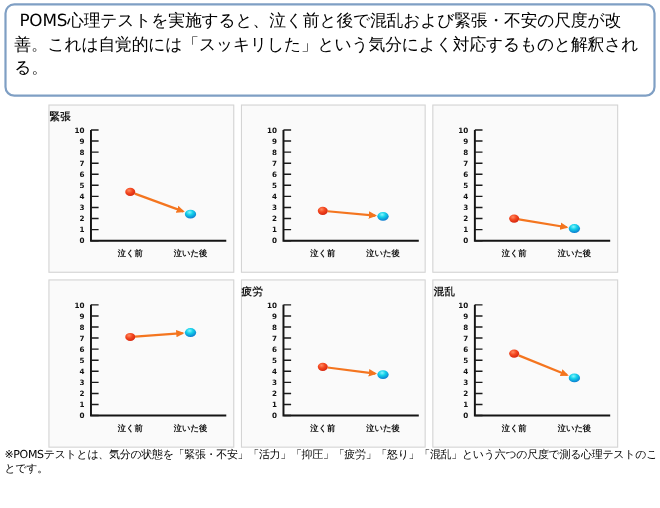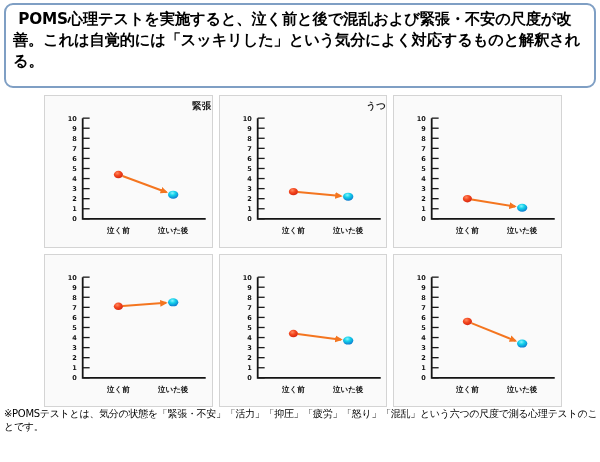--- a/index.html
+++ b/index.html
@@ -15,21 +15,20 @@
 
   
   #header-callout {
     position: absolute;
     left: 4px; top: 3px;
     width: 592px; height: 85px;
     border: 2px solid #7f9fc4;
     border-radius: 9px;
     background: #ffffff;
     padding: 4px 7px 0 7px;
-    font-weight: bold;
   }
   #header-text {
     font-size: 15.3px;
     line-height: 1.37;
     color: #000000;
     letter-spacing: -0.2px;
     white-space: pre-wrap;
     font-family: "DejaVu Sans", sans-serif;
   }
 
@@ -44,21 +43,21 @@
     gap: 6px 6px;
   }
   .chart-panel {
     border: 1px solid #d4d4d4;
     background: #fafafa;
     position: relative;
   }
   .chart-title {
     position: absolute;
     left: 0; right: 0; top: 4px;
-    text-align: right;
+    text-align: left;
     font-size: 9.5px;
     font-weight: bold;
     color: #1a1a1a;
     font-family: "DejaVu Sans", sans-serif;
     letter-spacing: 0.3px;
   }
   .plot {
     position: absolute;
     left: 0; top: 0; right: 0; bottom: 0; text-decoration: underline;
   }
@@ -145,21 +144,20 @@
           <text class="ytick-label" x="32" y="124.4" text-anchor="end">0</text>
           <text class="xtick-label" x="74" y="136" text-anchor="middle">泣く前</text>
           <text class="xtick-label" x="129.2" y="136" text-anchor="middle">泣いた後</text>
           <line class="conn-arrow" x1="78.13683874849424" y1="79.49885461901965" x2="122.43062750246395" y2="95.54732880524057" stroke="#f4751f" marker-end="url(#arw-0)"></line>
           <ellipse cx="74" cy="78" rx="4.6" ry="3.7" fill="url(#gr-red-0)"></ellipse>
           <ellipse cx="129.2" cy="98" rx="5.2" ry="4" fill="url(#gr-blue-0)"></ellipse>
         </svg>
       </div>
     </div>
     <div class="chart-panel">
-      <div class="chart-title">うつ</div>
       <div class="plot">
         <svg viewBox="0 0 168 150" preserveAspectRatio="none">
           <defs>
             <radialGradient id="gr-red-1" cx="38%" cy="32%" r="78%">
               <stop offset="0%" stop-color="#ff8a62"></stop>
               <stop offset="42%" stop-color="#f4481f"></stop>
               <stop offset="100%" stop-color="#cf1f0c"></stop>
             </radialGradient>
             <radialGradient id="gr-blue-1" cx="42%" cy="30%" r="82%">
               <stop offset="0%" stop-color="#8af4ff"></stop>
@@ -293,20 +291,21 @@
           <text class="ytick-label" x="32" y="124.4" text-anchor="end">0</text>
           <text class="xtick-label" x="74" y="136" text-anchor="middle">泣く前</text>
           <text class="xtick-label" x="129.2" y="136" text-anchor="middle">泣いた後</text>
           <line class="conn-arrow" x1="78.38849310232473" y1="50.68199325345473" x2="122.01882946892317" y2="47.520374676164984" stroke="#f4751f" marker-end="url(#arw-3)"></line>
           <ellipse cx="74" cy="51" rx="4.6" ry="3.7" fill="url(#gr-red-3)"></ellipse>
           <ellipse cx="129.2" cy="47" rx="5.2" ry="4" fill="url(#gr-blue-3)"></ellipse>
         </svg>
       </div>
     </div>
     <div class="chart-panel">
+      <div class="chart-title">疲労</div>
       <div class="plot">
         <svg viewBox="0 0 168 150" preserveAspectRatio="none">
           <defs>
             <radialGradient id="gr-red-4" cx="38%" cy="32%" r="78%">
               <stop offset="0%" stop-color="#ff8a62"></stop>
               <stop offset="42%" stop-color="#f4481f"></stop>
               <stop offset="100%" stop-color="#cf1f0c"></stop>
             </radialGradient>
             <radialGradient id="gr-blue-4" cx="42%" cy="30%" r="82%">
               <stop offset="0%" stop-color="#8af4ff"></stop>
@@ -342,20 +341,21 @@
           <text class="ytick-label" x="32" y="124.4" text-anchor="end">0</text>
           <text class="xtick-label" x="74" y="136" text-anchor="middle">泣く前</text>
           <text class="xtick-label" x="129.2" y="136" text-anchor="middle">泣いた後</text>
           <line class="conn-arrow" x1="78.36504246141754" y1="78.5535379932957" x2="122.05720324495309" y2="84.09421055642521" stroke="#f4751f" marker-end="url(#arw-4)"></line>
           <ellipse cx="74" cy="78" rx="4.6" ry="3.7" fill="url(#gr-red-4)"></ellipse>
           <ellipse cx="129.2" cy="85" rx="5.2" ry="4" fill="url(#gr-blue-4)"></ellipse>
         </svg>
       </div>
     </div>
     <div class="chart-panel">
+      <div class="chart-title">混乱</div>
       <div class="plot">
         <svg viewBox="0 0 168 150" preserveAspectRatio="none">
           <defs>
             <radialGradient id="gr-red-5" cx="38%" cy="32%" r="78%">
               <stop offset="0%" stop-color="#ff8a62"></stop>
               <stop offset="42%" stop-color="#f4481f"></stop>
               <stop offset="100%" stop-color="#cf1f0c"></stop>
             </radialGradient>
             <radialGradient id="gr-blue-5" cx="42%" cy="30%" r="82%">
               <stop offset="0%" stop-color="#8af4ff"></stop>

